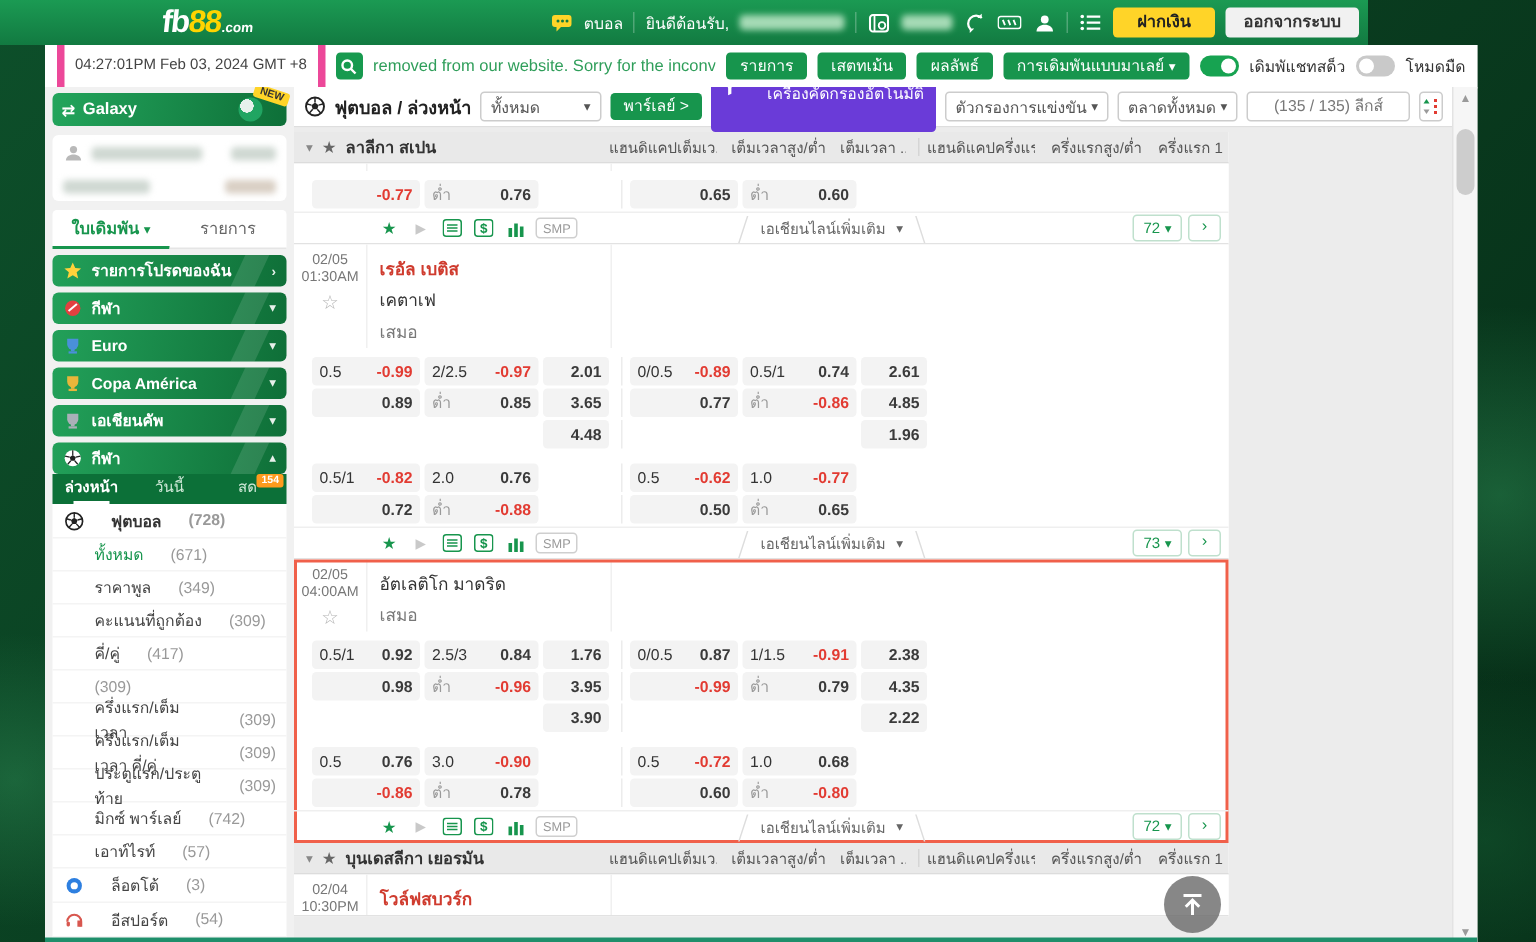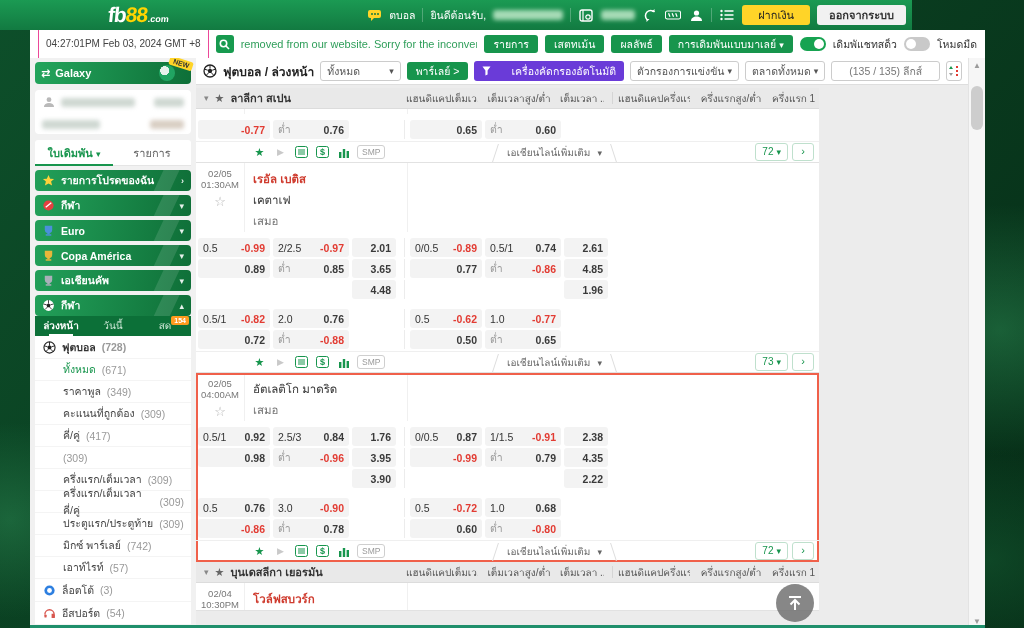--- a/index.html
+++ b/index.html
@@ -16,28 +16,28 @@
   .header-bar{position:absolute;left:0;top:0;width:912px;height:30px;
     background:linear-gradient(#1b9a53,#127a41);display:flex;align-items:center;z-index:6;}
   .logo{margin-left:108px;display:flex;align-items:baseline;transform:skewX(-6deg);cursor:pointer}
   .logo .fb{font-size:21px;font-weight:900;color:#fff;letter-spacing:-1px}
   .logo .n88{font-size:21px;font-weight:900;color:#ffd400;letter-spacing:-1px}
   .logo .com{font-size:9px;font-weight:700;color:#fff;margin-left:1px}
   .hright{margin-left:auto;display:flex;align-items:center;gap:7px;padding-right:6px;color:#fff;font-size:10.5px}
   .hdivider{width:1px;height:14px;background:rgba(255,255,255,.25)}
   .hicon{width:16px;height:16px;display:inline-flex;align-items:center;justify-content:center}
   .blur-chip{height:10px;border-radius:3px;filter:blur(2px);background:#bfe9c9;opacity:.85}
-  .btn-deposit{background:#ffd428;color:#222;font-weight:400;font-size:11px;height:20px;line-height:20px;
+  .btn-deposit{background:#ffd428;color:#222;font-weight:700;font-size:11px;height:20px;line-height:20px;
     padding:0 16px;border-radius:3px;cursor:pointer}
   .btn-logout{background:#f1f1f1;color:#333;font-weight:700;font-size:11px;height:20px;line-height:20px;
     padding:0 12px;border-radius:3px;cursor:pointer}
   
   .app{position:absolute;left:30px;top:30px;width:955px;height:598px;background:#ededed;z-index:4;overflow:hidden}
   .topbar{height:28px;background:#fff;border-bottom:1px solid #e2e2e2;display:flex;align-items:center;gap:7px;padding:0 8px}
-  .datebox{border:1px solid #ec4899;border-radius:3px;height:18px;line-height:18px;padding:12px 7px;font-size:10px;color:#444;white-space:nowrap}
+  .datebox{border:5px solid #ec4899;border-radius:3px;height:18px;line-height:18px;padding:12px 7px;font-size:10px;color:#444;white-space:nowrap}
   .searchbtn{width:18px;height:18px;background:#179a4f;border-radius:3px;display:flex;align-items:center;justify-content:center;cursor:pointer}
   .marquee{flex:1;color:#2f9e5a;font-size:11px;white-space:nowrap;overflow:hidden}
   .gbtn{background:#17954d;color:#fff;font-size:10.5px;height:18px;line-height:18px;padding:0 9px;border-radius:3px;cursor:pointer;white-space:nowrap}
   .chev::after{content:"▾";font-size:9px;margin-left:3px}
   .toggle{width:26px;height:14px;border-radius:7px;position:relative;cursor:pointer}
   .toggle .knob{width:10px;height:10px;border-radius:50%;background:#fff;position:absolute;top:2px}
   .toggle.on{background:#17a351}.toggle.on .knob{right:2px}
   .toggle.off{background:#c9c9c9}.toggle.off .knob{left:2px}
   .tglbl{font-size:10.5px;color:#333;white-space:nowrap}
   
@@ -60,57 +60,57 @@
     display:flex;align-items:center;gap:6px;padding:0 7px;color:#fff;font-size:10.5px;font-weight:700;cursor:pointer;position:relative;overflow:hidden}
   .side-btn::before{content:"";position:absolute;right:18px;top:-6px;width:16px;height:40px;background:rgba(255,255,255,.12);transform:skewX(-25deg)}
   .side-btn .arrow{margin-left:auto;font-size:9px;opacity:.9}
   .subtabs{height:20px;background:#0c7038;display:flex;align-items:center;color:#cfe9d8;font-size:10px}
   .subtab{flex:1;text-align:center;position:relative;cursor:pointer;line-height:20px}
   .subtab.active{color:#fff;font-weight:700}
   .subtab.active::after{content:"";position:absolute;left:14px;right:14px;bottom:0;height:2px;background:#fff}
   .livebadge{position:absolute;top:0;right:2px;background:#ff9b1e;color:#fff;font-size:7px;font-weight:700;
     padding:0 3px;border-radius:2px;line-height:9px}
   .sportlist{background:#fff;font-size:10.5px;color:#444}
-  .srow{height:22px;display:flex;align-items:center;gap:6px;padding:0 7px;cursor:pointer;border-bottom:1px solid #f4f4f4}
+  .srow{height:22px;display:flex;align-items:center;gap:18px;padding:0 7px;cursor:pointer;border-bottom:1px solid #f4f4f4}
   .srow .cnt2{color:#999}
   .srow.main{font-weight:700;color:#333}
   .srow.sub{padding-left:28px;height:21px}
   .srow.sub .lab.active{color:#17954d}
   .sico{width:14px;height:14px;display:inline-flex;align-items:center;justify-content:center;flex-shrink:0}
   
   .content{position:absolute;left:166px;top:28px;right:16px;bottom:0;background:#ececec;overflow:hidden}
   .subhead{height:26px;background:#fff;border-bottom:1px solid #dedede;display:flex;align-items:center;gap:6px;padding:0 7px;margin-bottom:3px}
   .sh-title{font-size:12px;font-weight:700;color:#222;white-space:nowrap}
   .selbox{border:1px solid #ccc;border-radius:3px;height:18px;display:flex;align-items:center;font-size:10.5px;color:#555;
     padding:0 6px;cursor:pointer;white-space:nowrap}
   .selbox .sp{flex:1}
   .sel-all{width:96px}
-  .pbtn{background:#6a3bd8;color:#fff;font-size:10.5px;height:20px;line-height:18px;border-radius:3px;padding:0 8px;cursor:pointer;
-    display:flex;align-items:center;gap:20px;white-space:nowrap}
+  .pbtn{background:#6a3bd8;color:#fff;font-size:10.5px;height:34px;line-height:18px;border-radius:3px;padding:0 8px;cursor:pointer;
+    display:flex;gap:20px;white-space:nowrap}
   .cntbox{border:1px solid #ccc;border-radius:3px;height:18px;line-height:18px;font-size:10.5px;color:#777;padding:0 17px;white-space:nowrap}
   .sortbox{border:1px solid #ccc;border-radius:3px;width:20px;height:18px;display:flex;align-items:center;justify-content:center;cursor:pointer}
   .oddtable{width:623px;background:#fff}
   .lg-head{display:flex;align-items:center;height:20px;background:#e9e9e9;border-bottom:1px solid #dcdcdc;font-size:10px;color:#555}
   .lg-left{width:214px;display:flex;align-items:center;gap:6px;padding-left:8px;box-sizing:border-box}
   .lg-chev{color:#888;font-size:9px;cursor:pointer}
   .lg-star{color:#666;font-size:11px;cursor:pointer}
   .lg-name{color:#333;font-size:11px;font-weight:700;white-space:nowrap}
   .hslot{text-align:center;overflow:hidden;white-space:nowrap;margin-right:3px;flex-shrink:0}
   .w-hdp{width:72px}.w-ou{width:76px}.w-x2{width:44px}
   .hsep{width:1px;height:12px;background:#d5d5d5;margin:0 5px;flex-shrink:0}
   .match{display:flex;flex-wrap:wrap;background:#fff;border-bottom:1px solid #e2e2e2;position:relative}
   .match.hl{outline:2px solid #f0604a;outline-offset:-2px;z-index:2}
   .m-time{width:48px;padding-top:5px;text-align:center;font-size:9.5px;color:#777;box-sizing:border-box}
   .m-time .tstar{display:block;margin-top:4px;color:#b5b5b5;font-size:13px;cursor:pointer}
   .m-teams{width:164px;border-left:1px solid #f0f0f0;border-right:1px solid #f0f0f0;padding:4px 8px 0;box-sizing:border-box}
   .t-line{height:19px;margin:2px 0;display:flex;align-items:center;font-size:11.5px;color:#333;white-space:nowrap;overflow:hidden}
   .t-line.home{color:#cf3b2e;font-weight:700}
   .t-line.draw{color:#777}
   .m-odds{flex:1;padding:4px 2px 0;box-sizing:border-box}
-  .oline{height:19px;margin:2px 0;display:flex;align-items:flex-end}
+  .oline{height:19px;margin:2px 10px;display:flex;align-items:flex-end}
   .slot{margin-right:3px;flex-shrink:0}
   .osep{width:1px;align-self:stretch;background:#ececec;margin:0 5px;flex-shrink:0}
   .ogap{height:6px}
   .cell{height:19px;background:#f3f3f3;border-radius:3px;display:flex;align-items:center;justify-content:space-between;
     padding:0 5px;font-size:10.5px;cursor:pointer;box-sizing:border-box;width:100%}
   .cell.solo{justify-content:flex-end}
   .lbl{color:#333}.lbl.und{color:#999}
   .val{font-weight:700;color:#3a3a3a}.val.neg{color:#e23b32}
   .m-foot{width:100%;border-top:1px solid #efefef;display:flex;align-items:center;height:21px;position:relative;padding-right:5px;box-sizing:border-box}
   .f-icons{margin-left:56px;display:flex;gap:6px;align-items:center}

